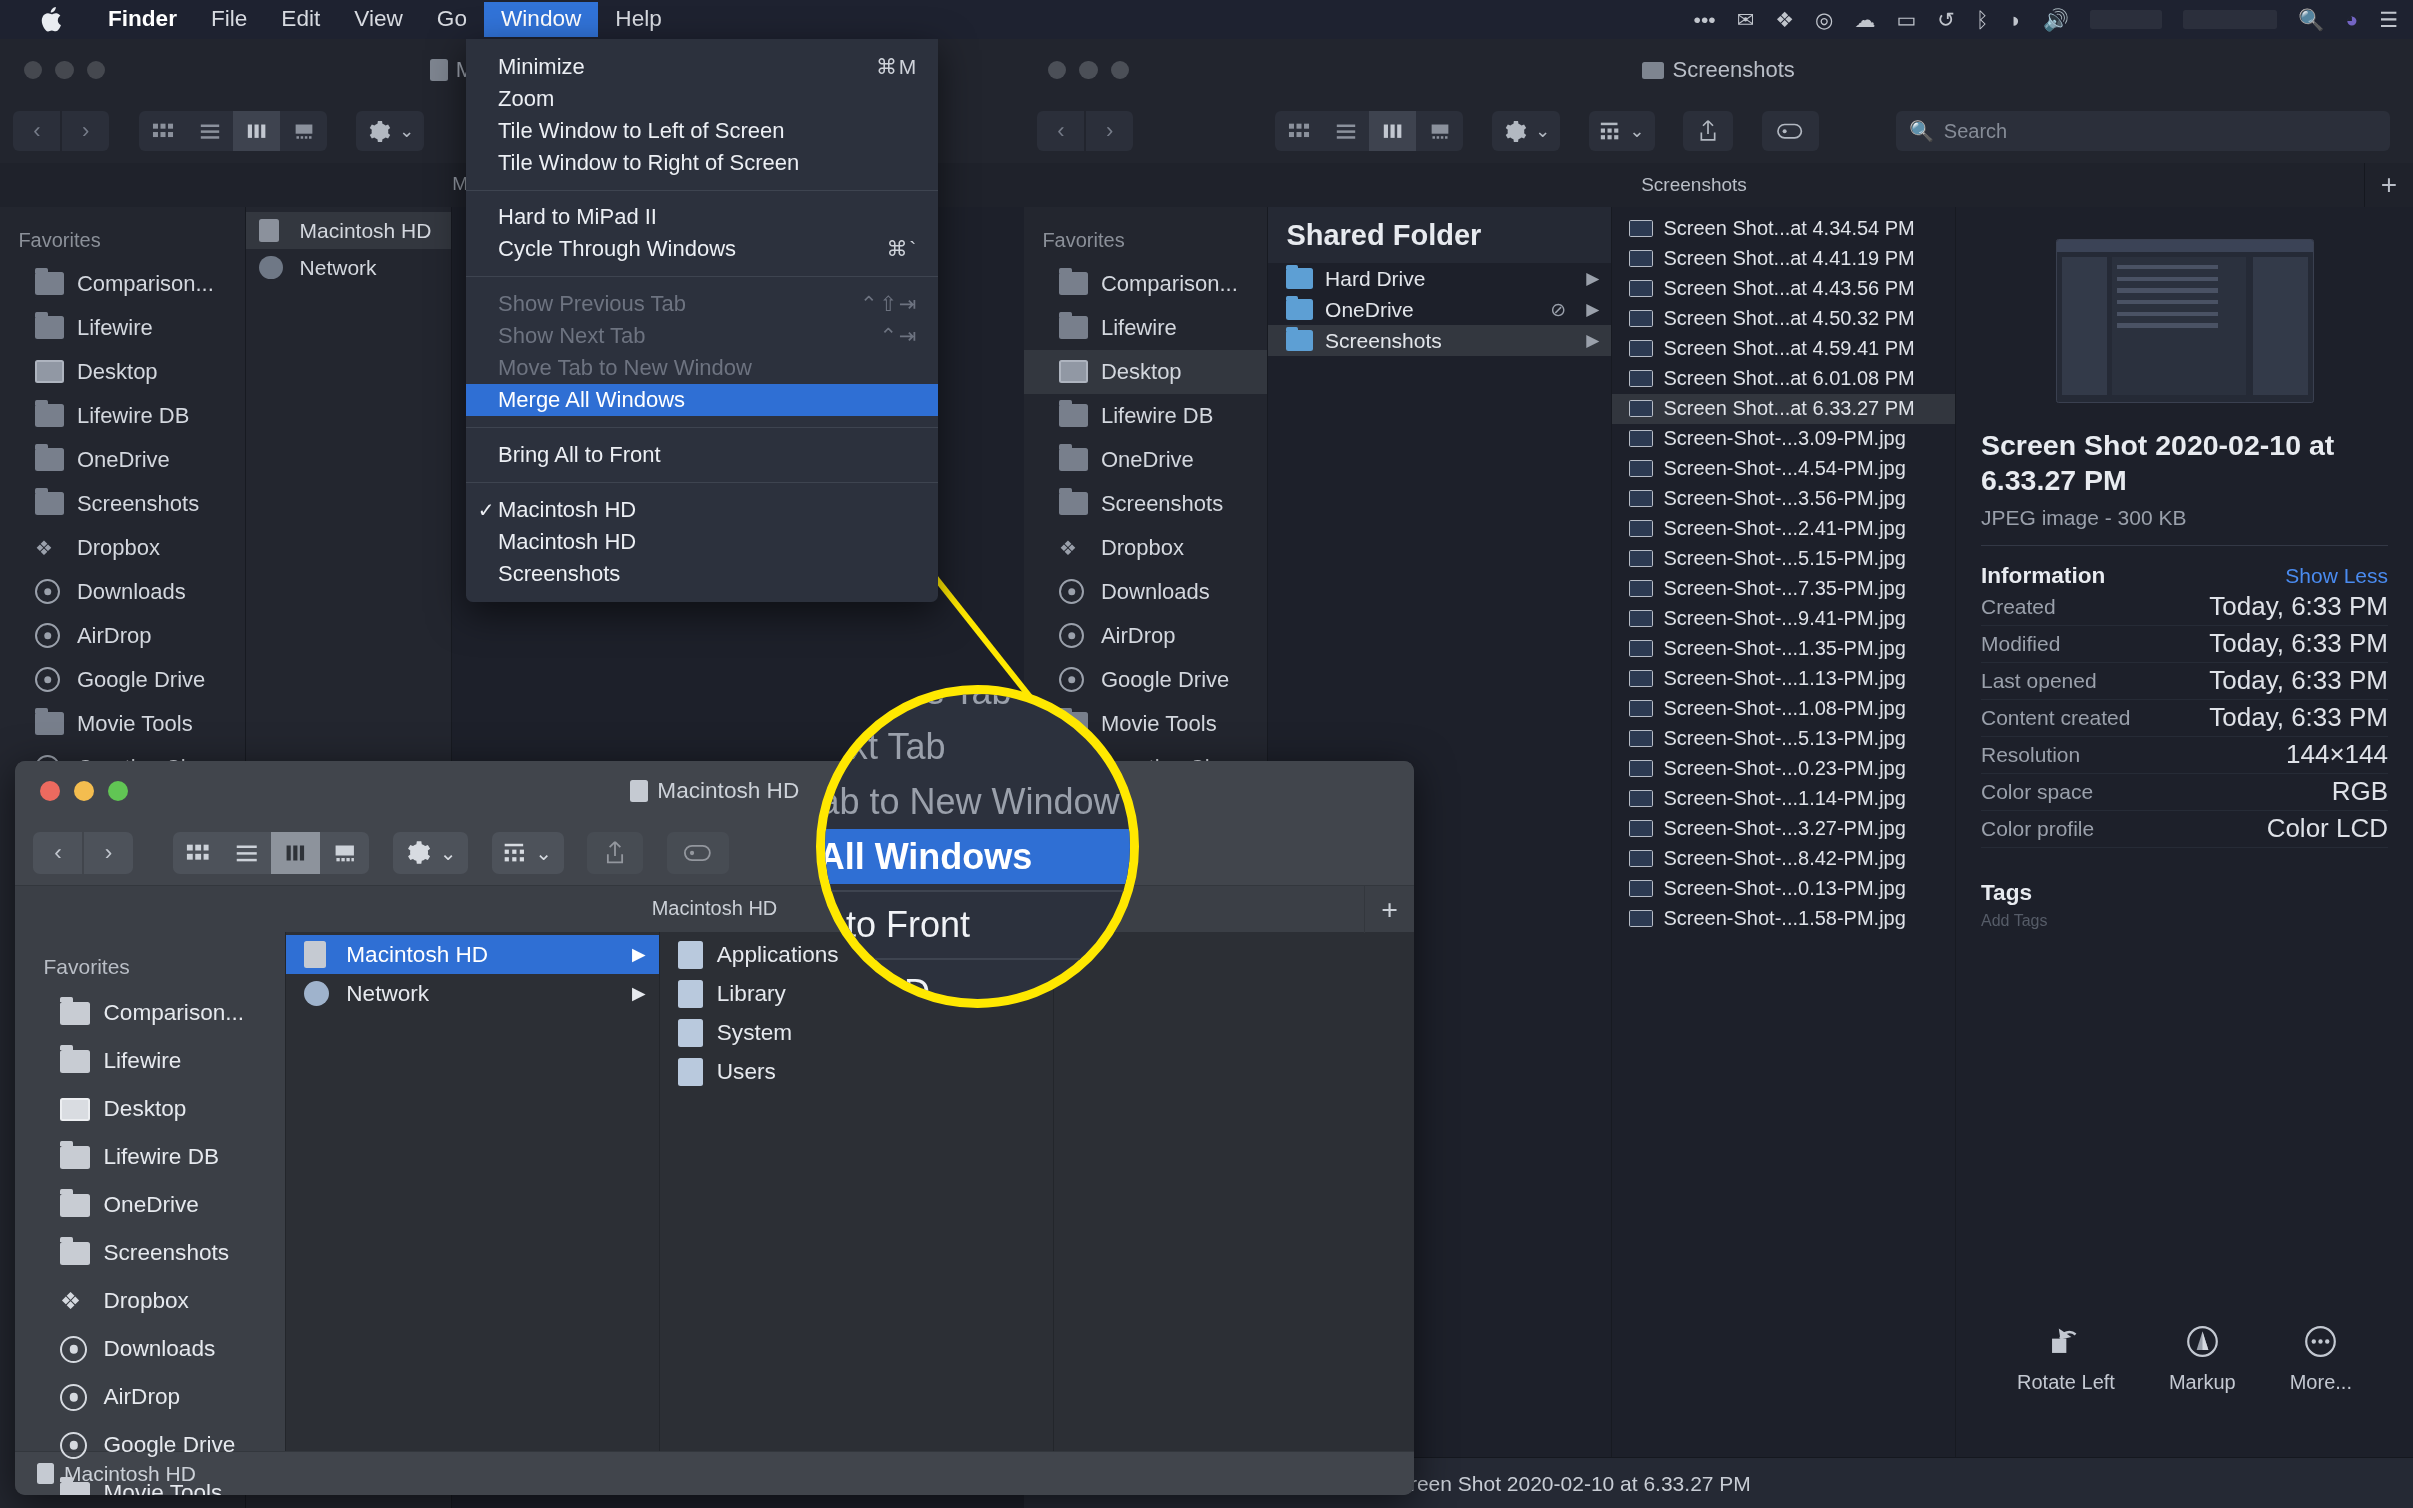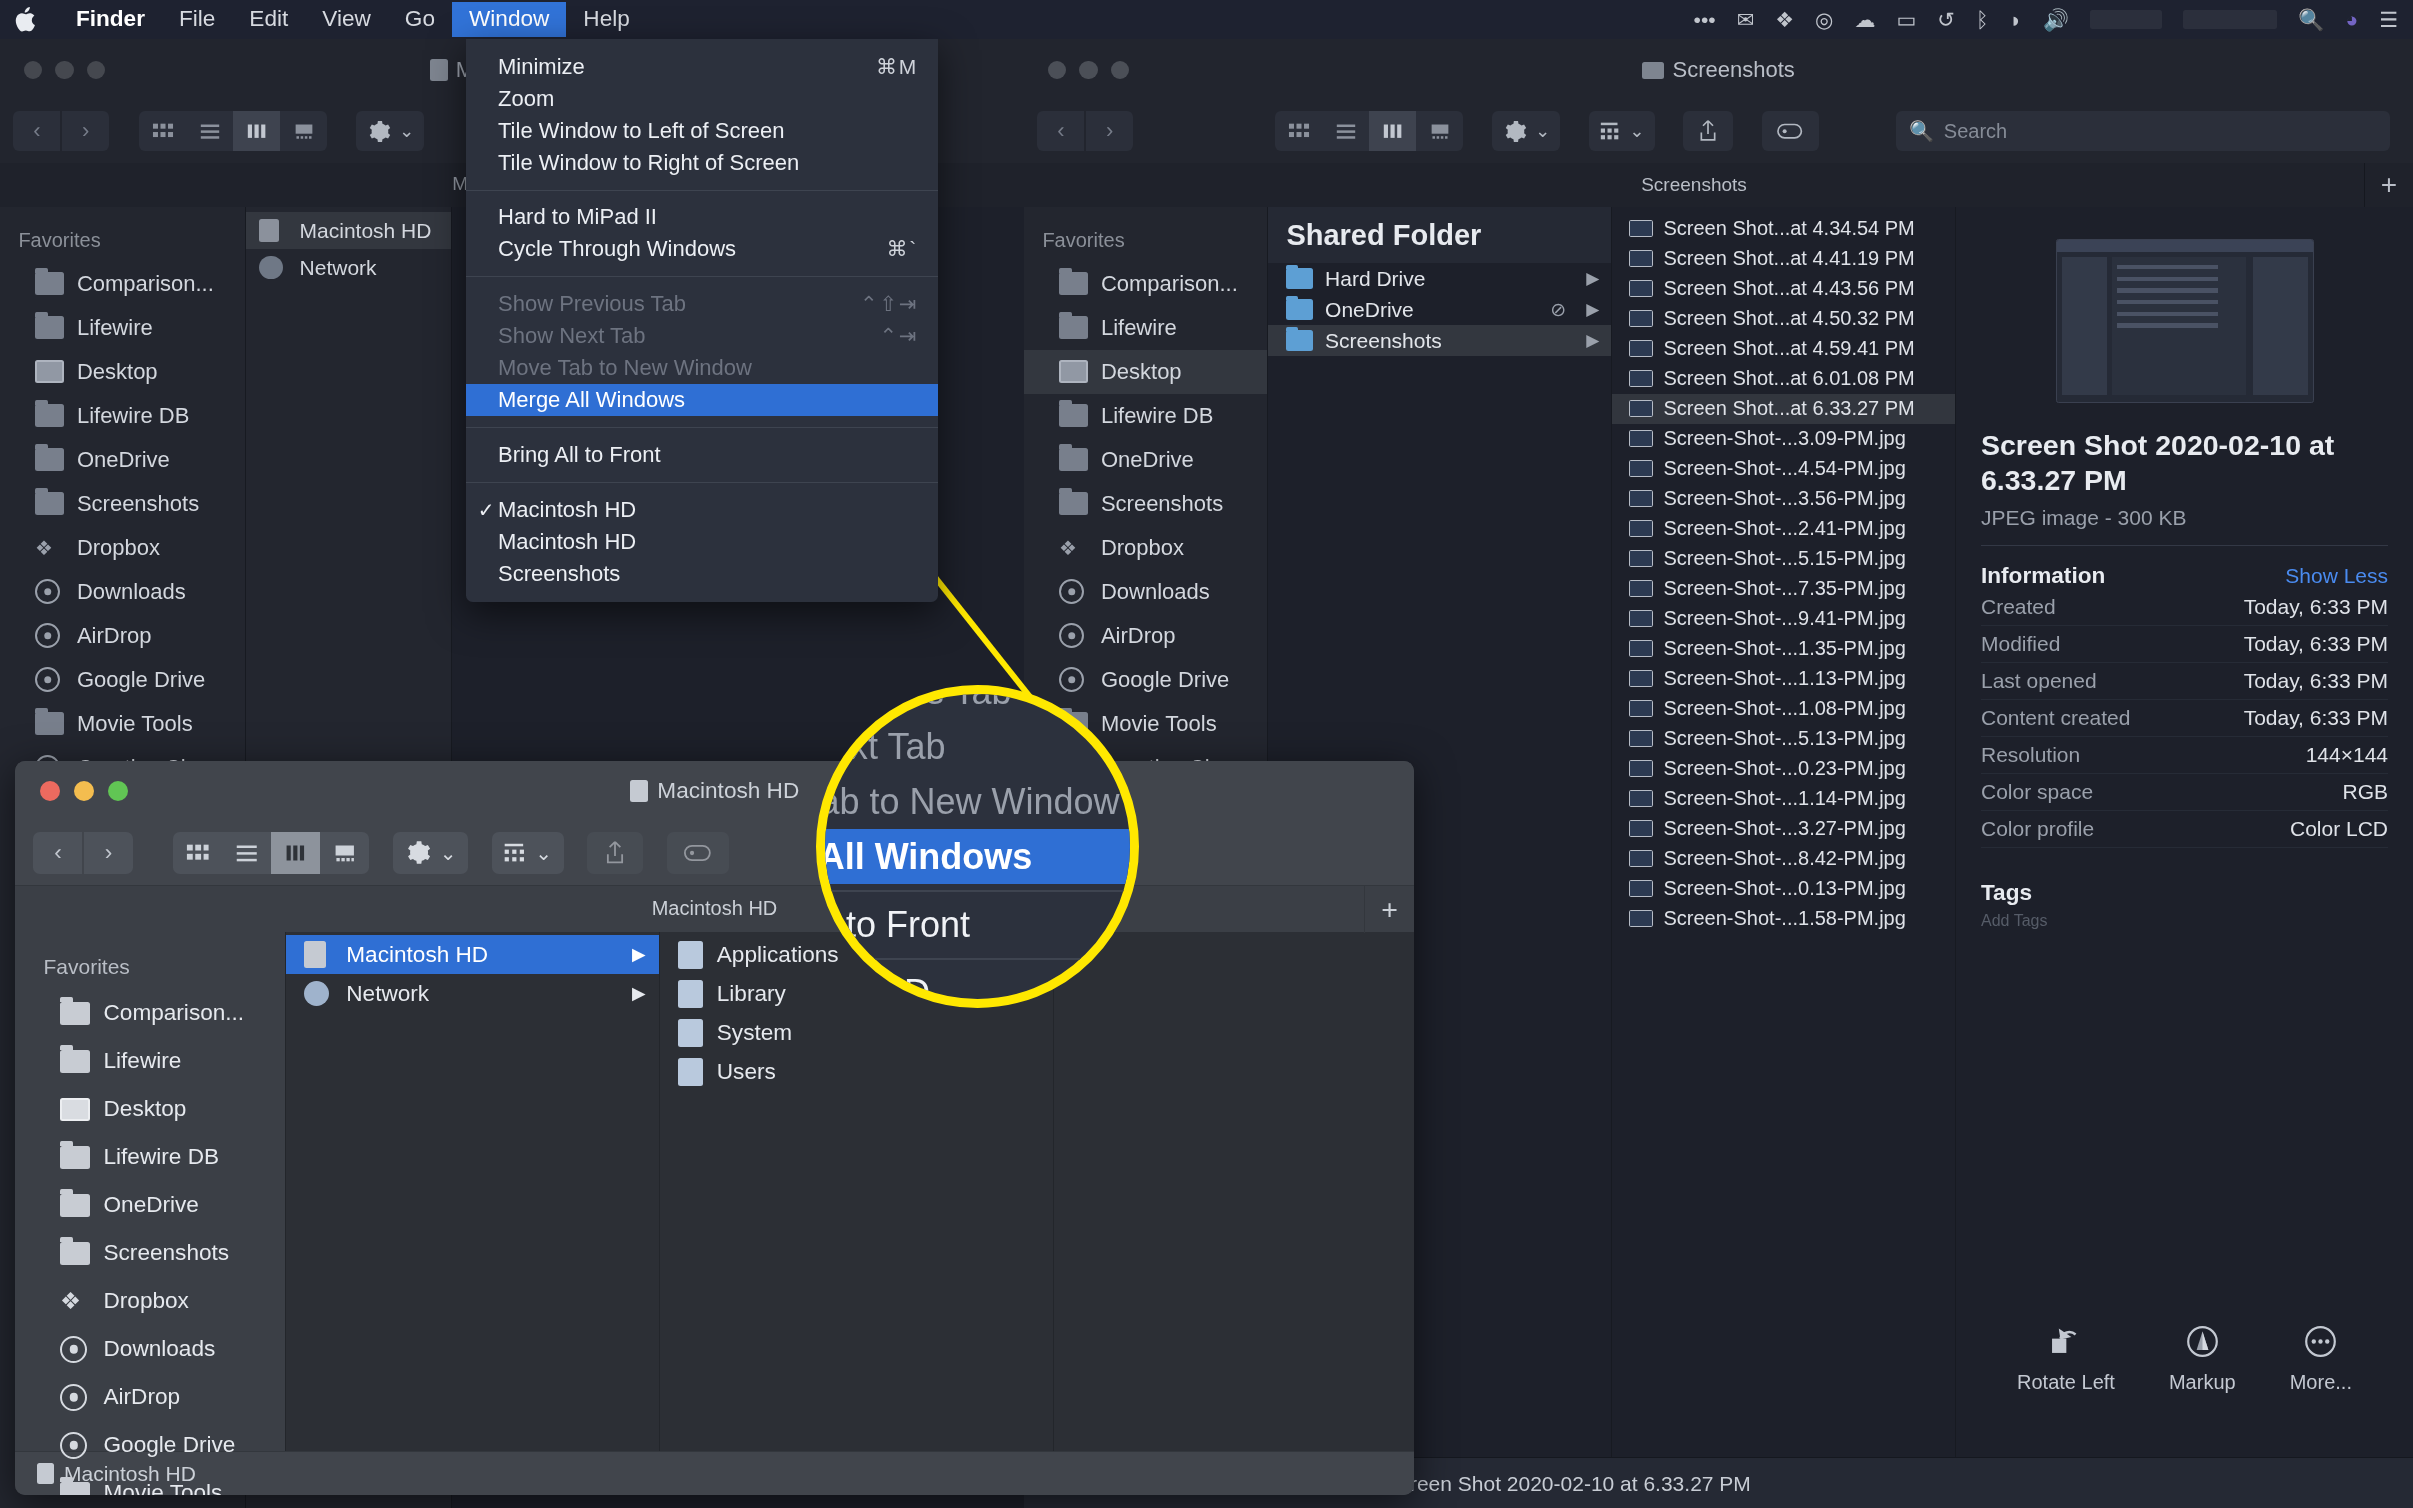--- a/index.html
+++ b/index.html
@@ -2,21 +2,21 @@
 <html style="font-size:13.4px"><head>
 <meta charset="utf-8">
 <style>
   * { box-sizing: border-box; margin:0; padding:0; }
   html,body { width:2413px; height:1508px; overflow:hidden; background:#1b1d24;
     font-family:"Liberation Sans", sans-serif; -webkit-font-smoothing:antialiased; }
   .root { position:relative; width:2413px; height:1508px; background:#1b1d24; }
 
   
   .menubar { position:absolute; left:0; top:0; width:2413px; height:39px;
-    background:#1e2230; display:flex; align-items:center; padding-left:12px; z-index:60; }
+    background:#1e2230; display:flex; align-items:center; padding-left:38px; z-index:60;gap:6px; }
   .mb-apple { width:28.5px; height:28.5px; margin-right:18.4px; display:flex; align-items:center; justify-content:center;}
   .mb-item { color:#d7dae0; font-size:22.6px; padding:3.4px 17px; line-height:28.5px; }
   .mb-item.bold { font-weight:bold; color:#fff; }
   .mb-item.active { background:#3173d8; color:#fff; }
   .mb-right { position:absolute; right:15px; top:0; height:39px; display:flex; align-items:center; gap:21px; }
   .mb-ic { color:#cfd3da; font-size:21px; opacity:.92; display:flex; align-items:center;}
   .mb-blank { width:72px; height:18.4px; background:#2b2f3c; border-radius:2.5px; }
   .mb-blank2 { width:94px; height:18.4px; background:#2b2f3c; border-radius:2.5px; }
 
   
@@ -98,21 +98,21 @@
   .pv-right{position:absolute;right:5px;top:17px;width:55px;bottom:6.7px;background:#333a49;}
   .info-pad { padding:0 25px; }
   .info-title { color:#e8ebf0; font-size:28.5px; font-weight:bold; line-height:1.22; margin-top:25px;}
   .info-sub { color:#9aa0ab; font-size:21px; margin-top:8.4px; }
   .hr { height:0.8px; background:#333845; margin:15px 0 0; }
   .info-sec { display:flex; align-items:center; margin-top:17px; }
   .info-sec h3 { color:#e8ebf0; font-size:22.6px; font-weight:bold; }
   .showless { margin-left:auto; color:#4a8bf0; font-size:21px; }
   .irow { display:flex; align-items:center; height:37px; border-bottom:0.8px solid #262b36; }
   .ik { color:#9aa0ab; font-size:21px; }
-  .iv { margin-left:auto; color:#dfe2e8; font-size:21px; }
+  .iv { margin-left:auto; color:#dfe2e8; font-size:26px; }
   .tags-h { color:#e8ebf0; font-size:22.6px; font-weight:bold; margin-top:32px; }
   .tags-p { color:#565c68; font-size:16px; margin-top:6.7px; }
   .actions { position:absolute; left:0; right:0; bottom:65px; display:flex; justify-content:space-around; padding:0 34px;}
   .act { display:flex; flex-direction:column; align-items:center; gap:10px; color:#c3c8d1; font-size:20px;}
   .act-ico { width:39px;height:39px; display:flex;align-items:center;justify-content:center; }
   .pathbar { position:absolute; left:0; right:0; bottom:0; height:52px; background:#252934;
      border-top:0.8px solid #15181f; display:flex; align-items:center; padding-left:20px; gap:10px;
      color:#c7ccd4; font-size:21px; white-space:nowrap; overflow:hidden;}
   .pb-f{width:23.5px;height:18.4px;background:#5d9fd4;border-radius:2.5px;position:relative;flex:none;}
   .pb-f:before{content:"";position:absolute;left:0;top:-3.4px;width:10px;height:4.2px;background:#5d9fd4;border-radius:1.7px 1.7px 0 0;}

